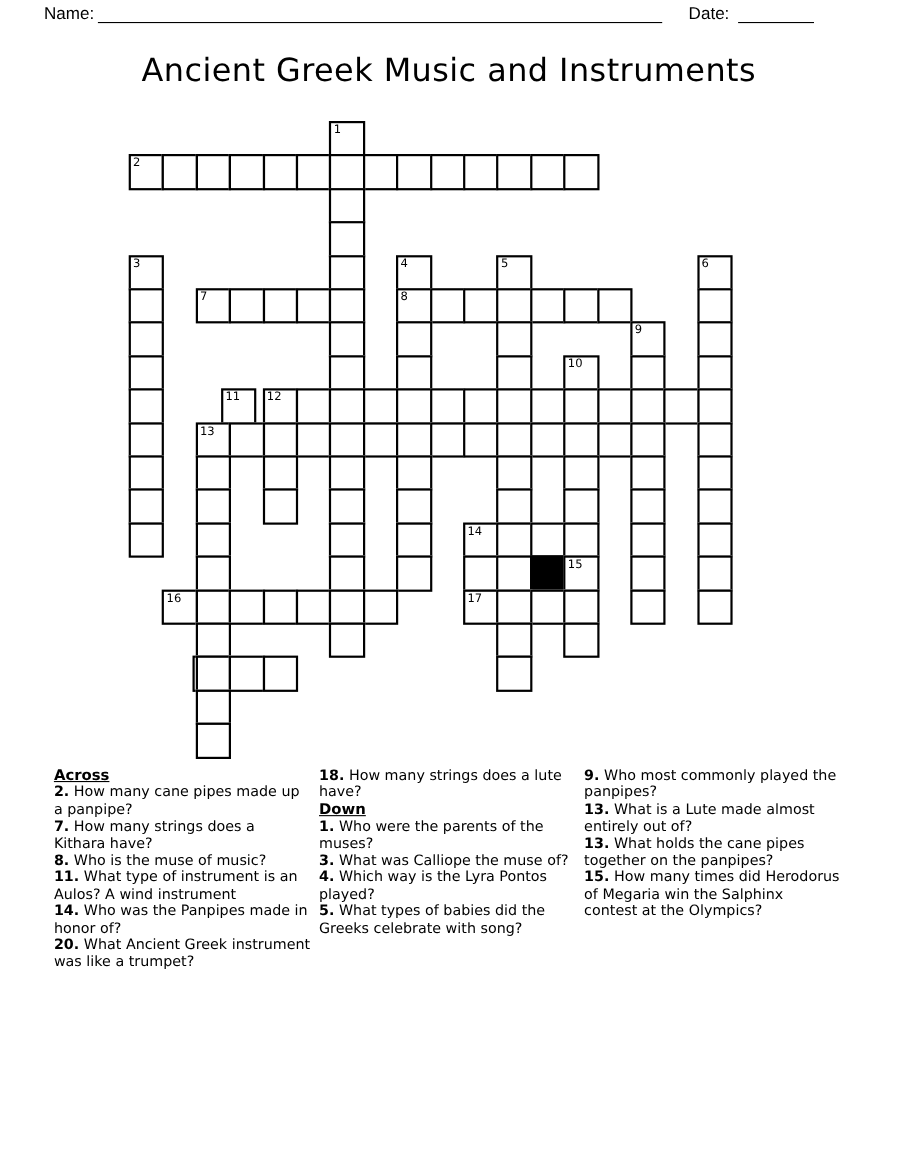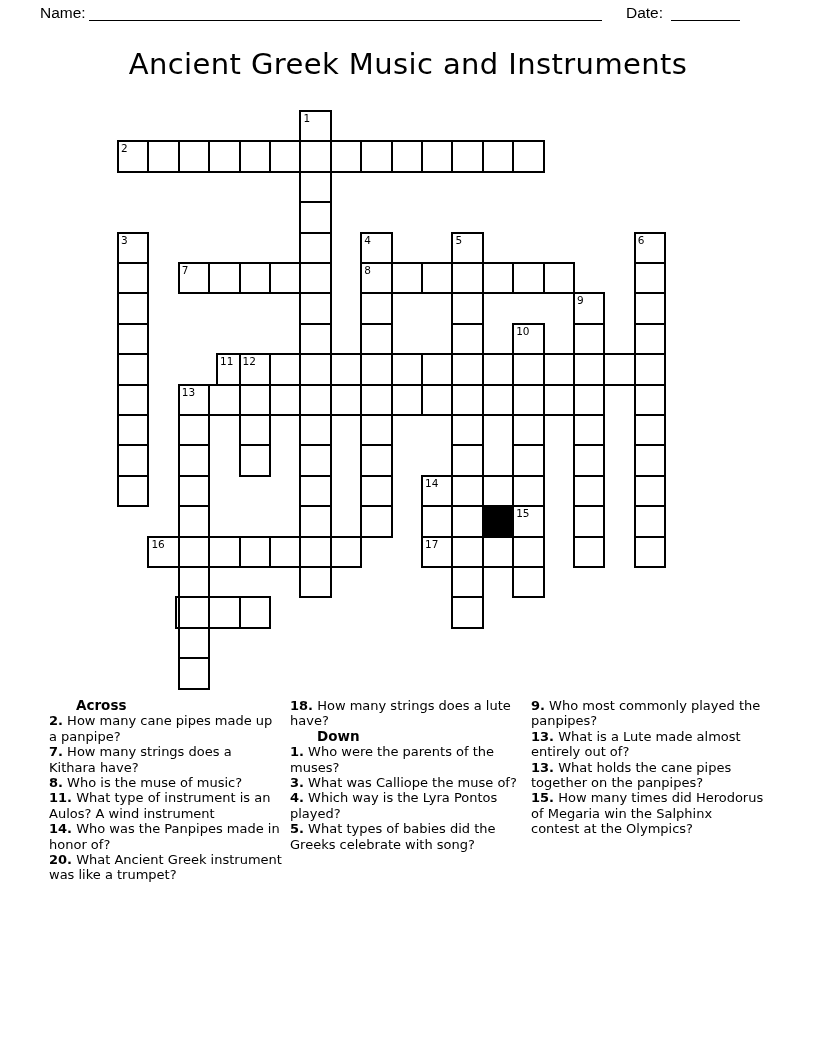--- a/index.html
+++ b/index.html
@@ -30,21 +30,21 @@
   .cellnum{
     position:absolute;top:0;left:2px;font-size:10.5px;line-height:12px;
     font-family:"DejaVu Sans",sans-serif;color:#000;
   }
   
   #clues{
     position:absolute;left:49px;top:698px;width:716px;
     display:flex;gap:8px;align-items:flex-start;
   }
   .ccol{width:233px;font-size:13px;line-height:15.4px;color:#000;}
-  .chead{font-weight:bold;font-size:13.5px;margin-left:27px;}
+  .chead{font-weight:bold;text-decoration:underline;font-size:13.5px;}
   .clue b{font-weight:bold;}
 </style>
 </head>
 <body>
 
 <span class="hdr-label" style="left:40px;top:4px;">Name:</span>
 <span class="write-line" style="left:89px;top:1px;width:513px;"></span>
 <span class="hdr-label" style="left:626px;top:4px;">Date:</span>
 <span class="write-line" style="left:671px;top:1px;width:69px;"></span>
 
@@ -114,21 +114,21 @@
     <div class="cell" style="left: 0px; top: 212.8px;"></div>
     <div class="cell" style="left: 182.4px; top: 212.8px;"></div>
     <div class="cell" style="left: 243.2px; top: 212.8px;"></div>
     <div class="cell" style="left: 334.4px; top: 212.8px;"></div>
     <div class="cell" style="left: 395.2px; top: 212.8px;">
       <span class="cellnum">10</span>
     </div>
     <div class="cell" style="left: 456px; top: 212.8px;"></div>
     <div class="cell" style="left: 516.8px; top: 212.8px;"></div>
     <div class="cell" style="left: 0px; top: 243.2px;"></div>
-    <div class="cell" style="left: 99px; top: 243.2px;">
+    <div class="cell" style="left: 84px; top: 243.2px;">
       <span class="cellnum">11</span>
     </div>
     <div class="cell" style="left: 121.6px; top: 243.2px;">
       <span class="cellnum">12</span>
     </div>
     <div class="cell" style="left: 152px; top: 243.2px;"></div>
     <div class="cell" style="left: 182.4px; top: 243.2px;"></div>
     <div class="cell" style="left: 212.8px; top: 243.2px;"></div>
     <div class="cell" style="left: 243.2px; top: 243.2px;"></div>
     <div class="cell" style="left: 273.6px; top: 243.2px;"></div>

